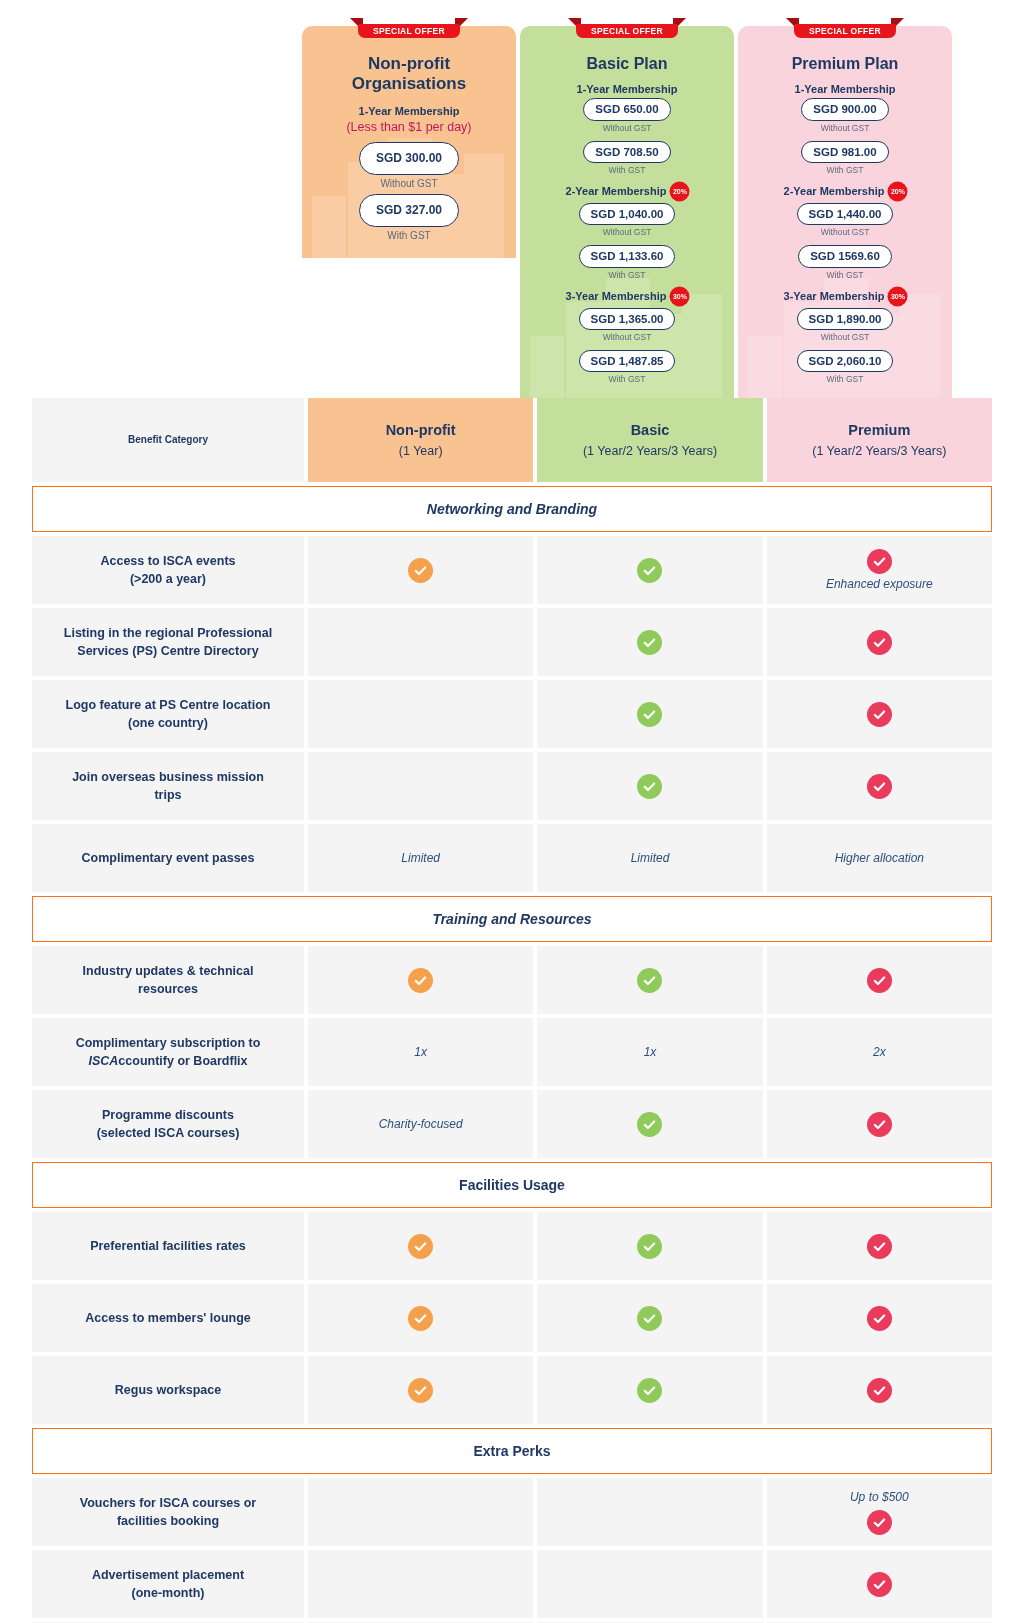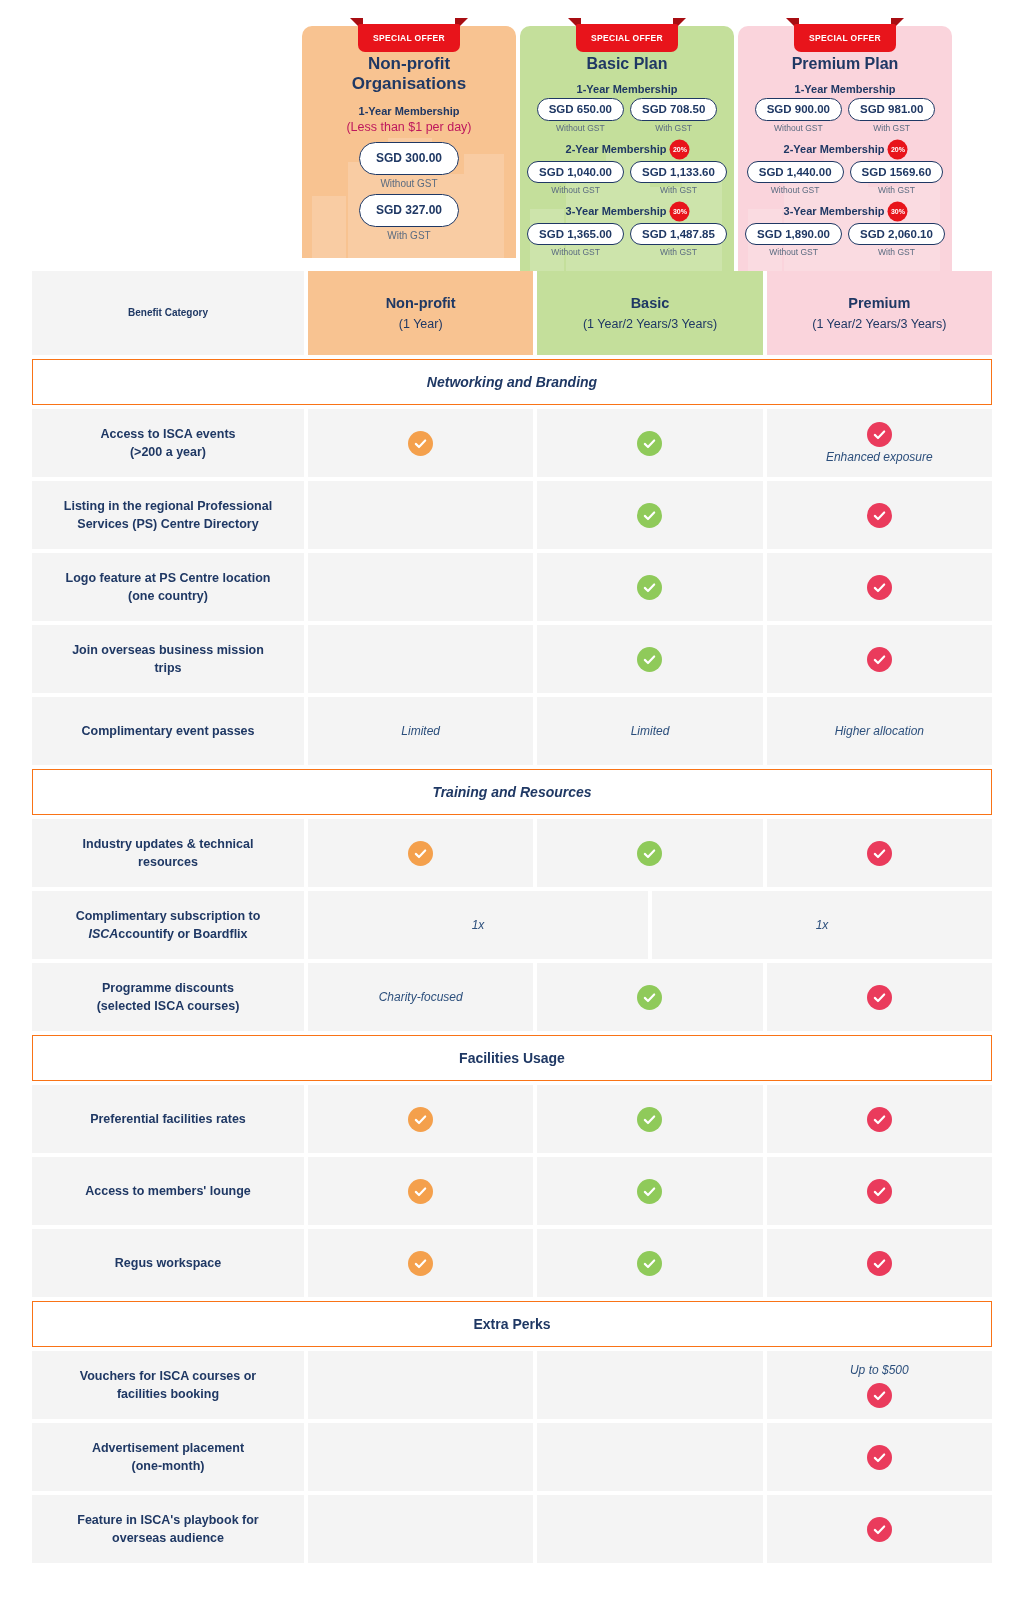--- a/index.html
+++ b/index.html
@@ -55,21 +55,21 @@
     top: -8px;
     left: 50%;
     transform: translateX(-50%);
     z-index: 3;
     width: 118px;
     height: 22px;
   }
   .ribbon .rb-body {
     position: absolute;
     left: 8px; right: 8px; top: 6px;
-    height: 28px;
+    height: 14px;
     background: #e8141b;
     border-radius: 2px 2px 7px 7px;
     display: flex;
     align-items: center;
     justify-content: center;
     color: #fff;
     font-size: 8.5px;
     font-weight: bold;
     letter-spacing: .3px;
     white-space: nowrap;
@@ -129,20 +129,21 @@
     line-height: 1;
     box-shadow: 0 0 0 1.5px #e8141b;
   }
 
   .pill-row {
     position: relative;
     z-index: 2;
     display: flex;
     justify-content: center;
     gap: 6px;
+    flex-direction: column;
   }
   .pill-col { display: flex; flex-direction: column; align-items: center; }
   .pill {
     background: #ffffff;
     border: 1.6px solid #1f3864;
     border-radius: 20px;
     color: #1f3864;
     font-weight: bold;
     font-size: 11.5px;
     padding: 3px 11px;
@@ -577,20 +578,23 @@
               <div>Complimentary subscription to</div>
               <div><span class="em-i">ISCA</span>ccountify or Boardflix</div>
             </div>
           </div>
           <div class="cell c-plan">
             <div class="note">1x</div>
           </div>
           <div class="cell c-plan">
             <div class="note">1x</div>
           </div>
+          <div class="cell c-plan">
+            <div class="note">2x</div>
+          </div>
         </div>
         <div class="row b-row">
           <div class="cell c-label">
             <div>
               <div>Programme discounts</div>
               <div>(selected ISCA courses)</div>
             </div>
           </div>
           <div class="cell c-plan">
             <div class="note">Charity-focused</div>

